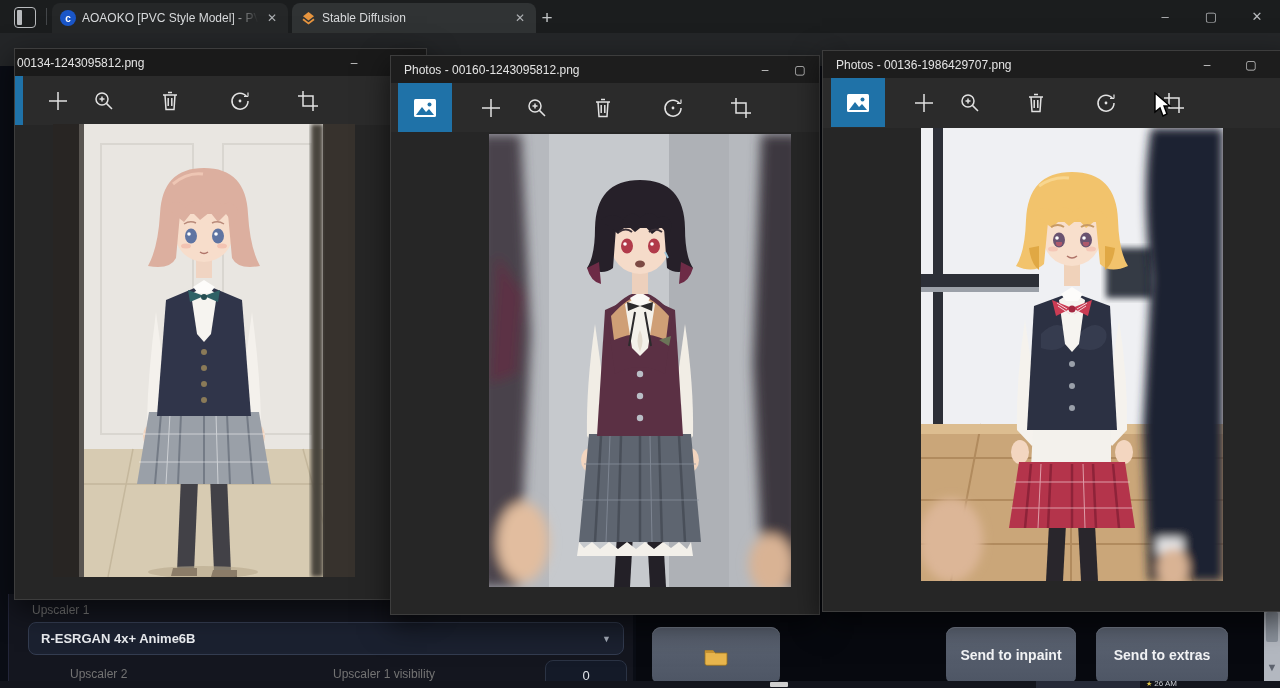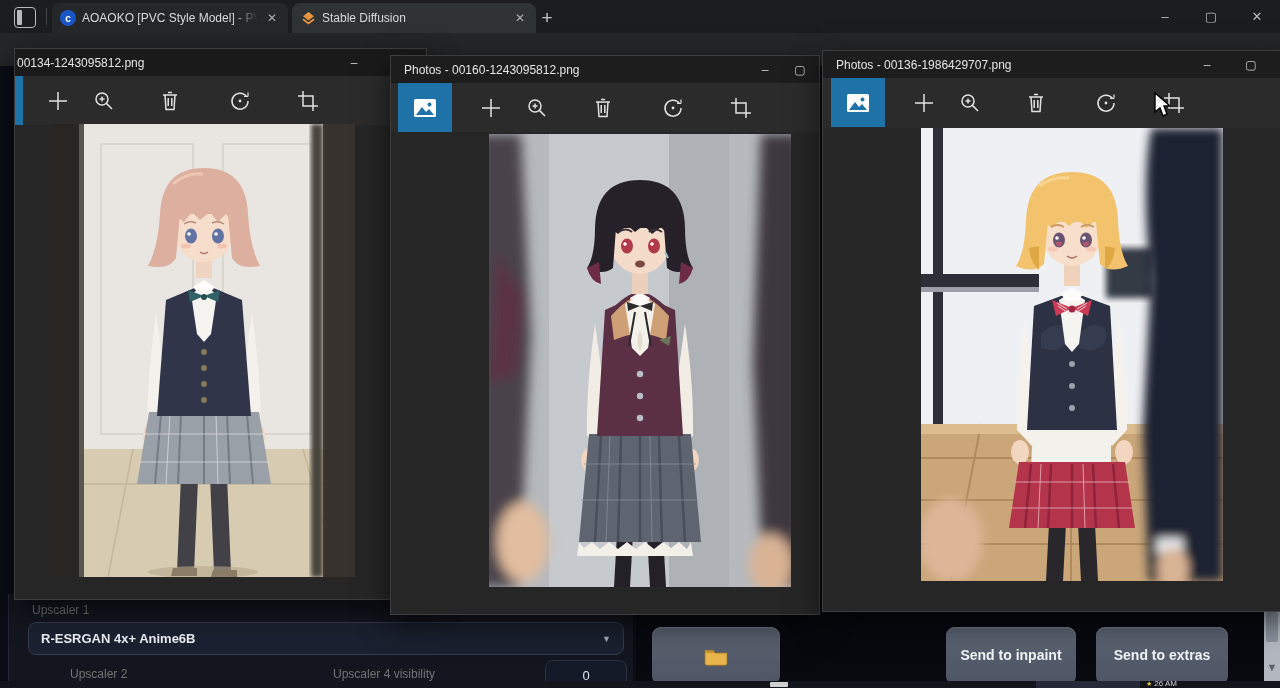--- a/index.html
+++ b/index.html
@@ -128,21 +128,21 @@
   </div>
 
   <div class="abs sdpage">
     <div class="abs sdpanel"></div>
     <div class="abs sdlabel" style="left:32px;top:537px;">Upscaler 1</div>
     <div class="abs sddrop">
       <span class="val">R-ESRGAN 4x+ Anime6B</span>
       <span class="caret">▼</span>
     </div>
     <div class="abs sdlabel" style="left:44px;top:601px;margin-left:26px;">Upscaler 2</div>
-    <div class="abs sdlabel" style="left:333px;top:601px;">Upscaler 4 visibility</div>
+    <div class="abs sdlabel" style="left:333px;top:601px;">Upscaler 1 visibility</div>
     <div class="abs numbox">0</div>
     <div class="abs ministrip"></div>
 
     <div class="abs btnrow-bg"></div>
     <div class="abs sdbtn" style="left:652px;width:128px;">
       <svg width="24" height="20" viewBox="0 0 24 20">
         <path d="M1 4.5h8l2 2.5h12v10.5a1.8 1.8 0 0 1-1.8 1.8H2.8A1.8 1.8 0 0 1 1 17.5Z" fill="#e9b64d" stroke="#9c741f" stroke-width=".8"></path>
         <path d="M1 4.5h8l2 2.5H1Z" fill="#c99432"></path>
       </svg>
     </div>

